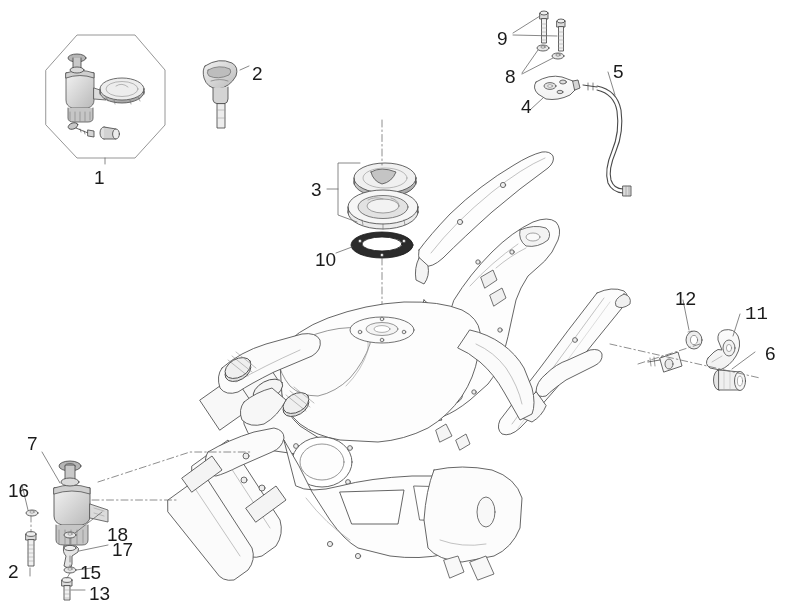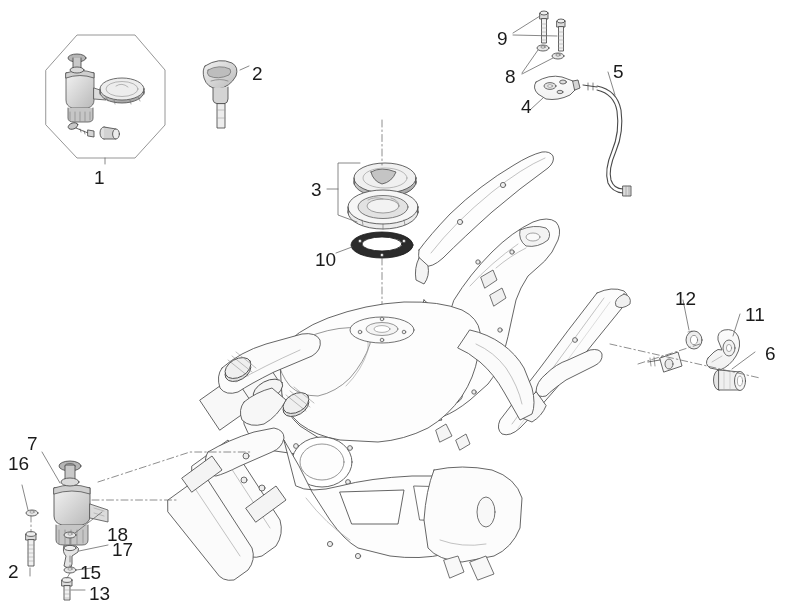--- a/index.html
+++ b/index.html
@@ -431,22 +431,22 @@
   <div class="callout-label" style="left:94px;  top:168px;">1</div>
   <div class="callout-label" style="left:252px; top:64px;">2</div>
   <div class="callout-label" style="left:311px; top:180px;">3</div>
   <div class="callout-label" style="left:521px; top:97px;">4</div>
   <div class="callout-label" style="left:613px; top:62px;">5</div>
   <div class="callout-label" style="left:765px; top:344px;">6</div>
   <div class="callout-label" style="left:27px;  top:434px;">7</div>
   <div class="callout-label" style="left:505px; top:67px;">8</div>
   <div class="callout-label" style="left:497px; top:29px;">9</div>
   <div class="callout-label" style="left:315px; top:250px;">10</div>
-  <div class="callout-label" style="left:745px; top:305px;">11</div>
+  <div class="callout-label" style="left:745px; top:305px;font-family:Liberation Mono, monospace;">11</div>
   <div class="callout-label" style="left:675px; top:289px;">12</div>
   <div class="callout-label" style="left:89px;  top:584px;">13</div>
   <div class="callout-label" style="left:8px;   top:562px;">2</div>
   <div class="callout-label" style="left:80px;  top:563px;">15</div>
-  <div class="callout-label" style="left:8px;   top:454px;">16</div>
+  <div class="callout-label" style="left:8px;   top:481px;">16</div>
   <div class="callout-label" style="left:112px; top:540px;">17</div>
   <div class="callout-label" style="left:107px; top:525px;">18</div>
 
 </div>
 
 </body></html>

